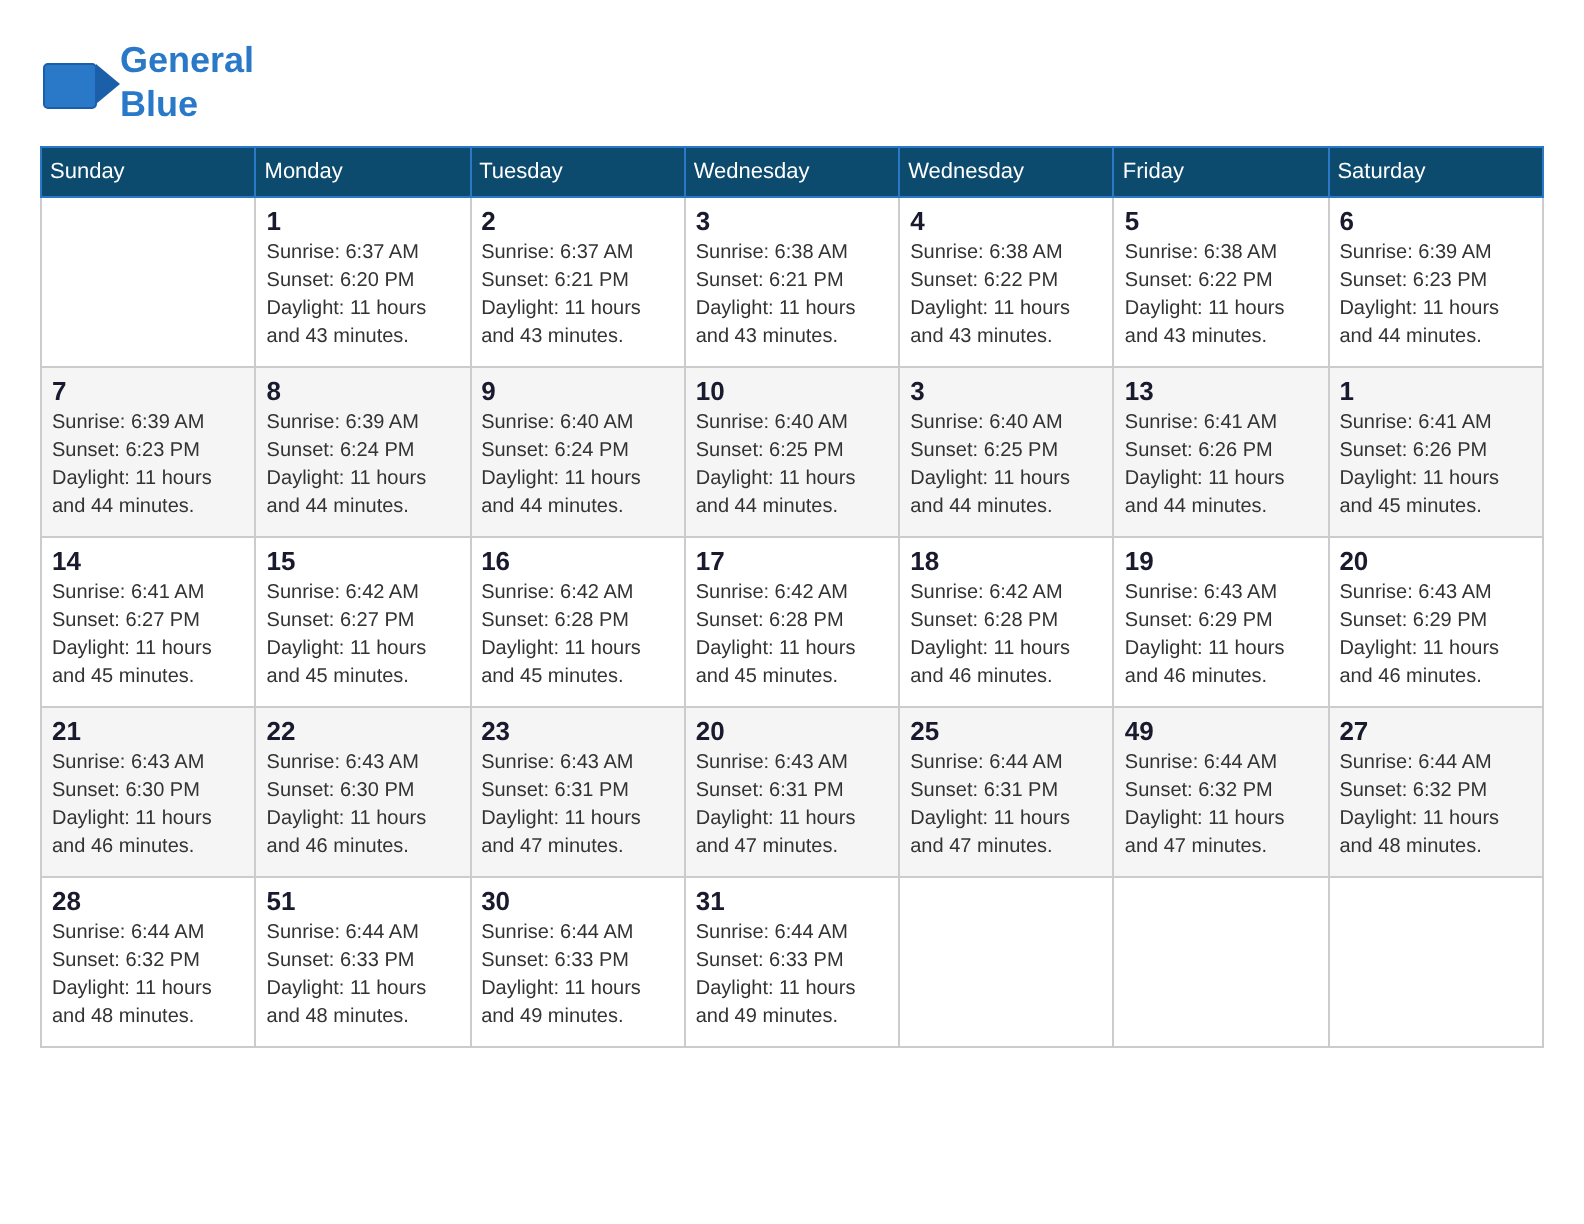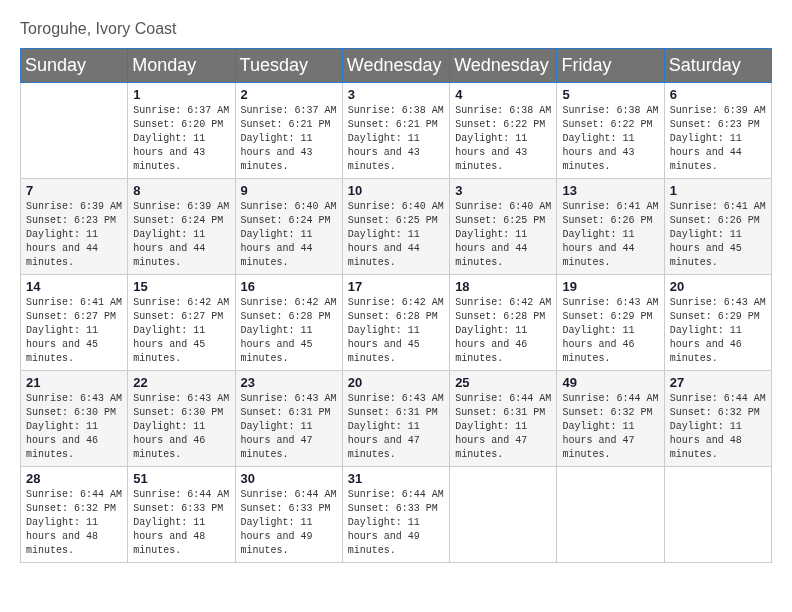--- a/index.html
+++ b/index.html
@@ -46,25 +46,25 @@
     .location-title {
       font-size: 16px;
       color: #555;
     }
     table {
       width: 100%;
       border-collapse: collapse;
       font-size: 11px;
     }
     thead tr th {
-      background-color: #737373;
+      background-color: #0c4a6e;
       color: #fff;
       padding: 6px 4px;
       text-align: left;
-      font-size: 18px;
+      font-size: 11px;
       font-weight: normal;
       border: 1px solid #2979c8;
     }
     tbody tr td {
       border: 1px solid #ccc;
       vertical-align: top;
       padding: 4px 5px;
       width: 107px;
       min-height: 80px;
       height: 85px;
@@ -80,32 +80,43 @@
       font-size: 13px;
       font-weight: bold;
       color: #1a1a2e;
       display: block;
       margin-bottom: 2px;
     }
     .day-detail {
       font-size: 10px;
       color: #333;
       line-height: 1.4;
-      font-family: Liberation Mono, monospace;
     }
     .empty-cell {
       background: #fff !important;
     }
   </style>
 </head>
 <body>
 
 <div class="header">
+  <div class="logo">
+    <div class="logo-icon">
+      <svg width="40" height="40" viewBox="0 0 40 40">
+        <rect x="2" y="8" width="26" height="22" rx="2" fill="#2979c8"></rect>
+        <polygon points="28,8 40,18 28,28" fill="#1a5fa8"></polygon>
+        <rect x="2" y="8" width="26" height="22" rx="2" fill="none" stroke="#1a5fa8" stroke-width="1"></rect>
+      </svg>
+    </div>
+    <div class="logo-text">
+      <span>General</span><br>
+      <span style="color:#2979c8">Blue</span>
+    </div>
+  </div>
   <div class="title-block">
-    <div class="location-title">Toroguhe, Ivory Coast</div>
   </div>
 </div>
 
 <table>
   <thead>
     <tr>
     <th>Sunday</th>
         <th>Monday</th>
         <th>Tuesday</th>
         <th>Wednesday</th>

